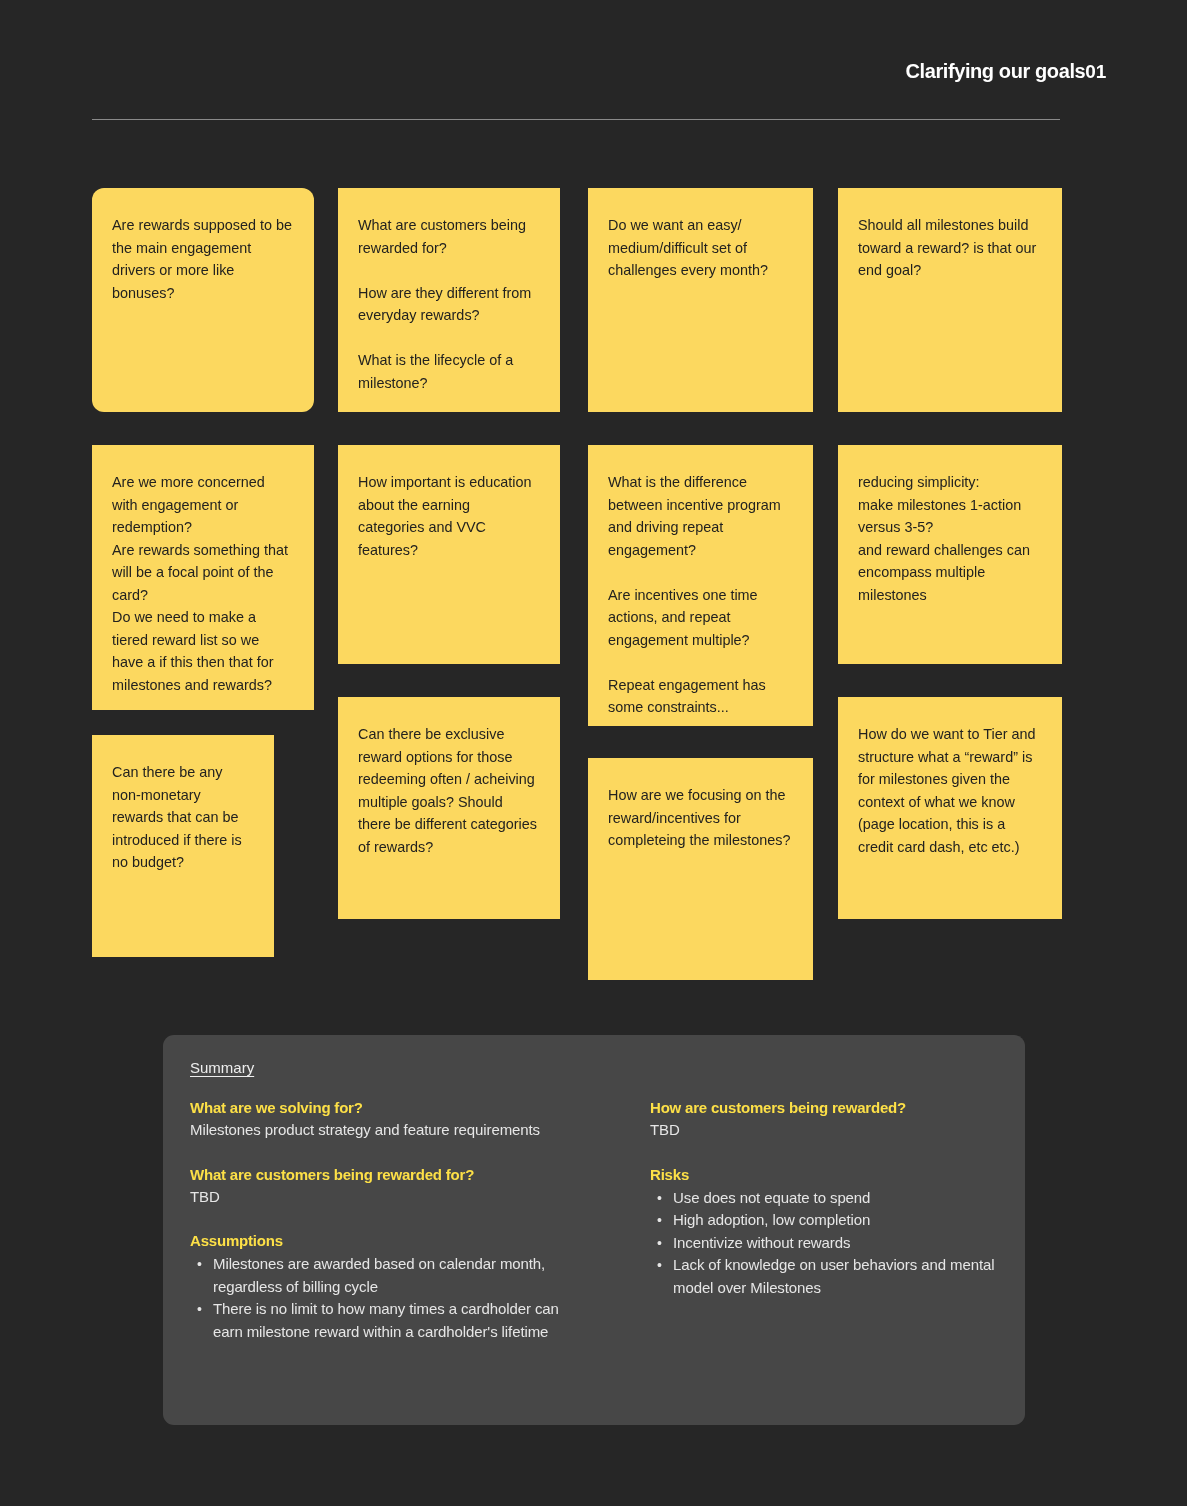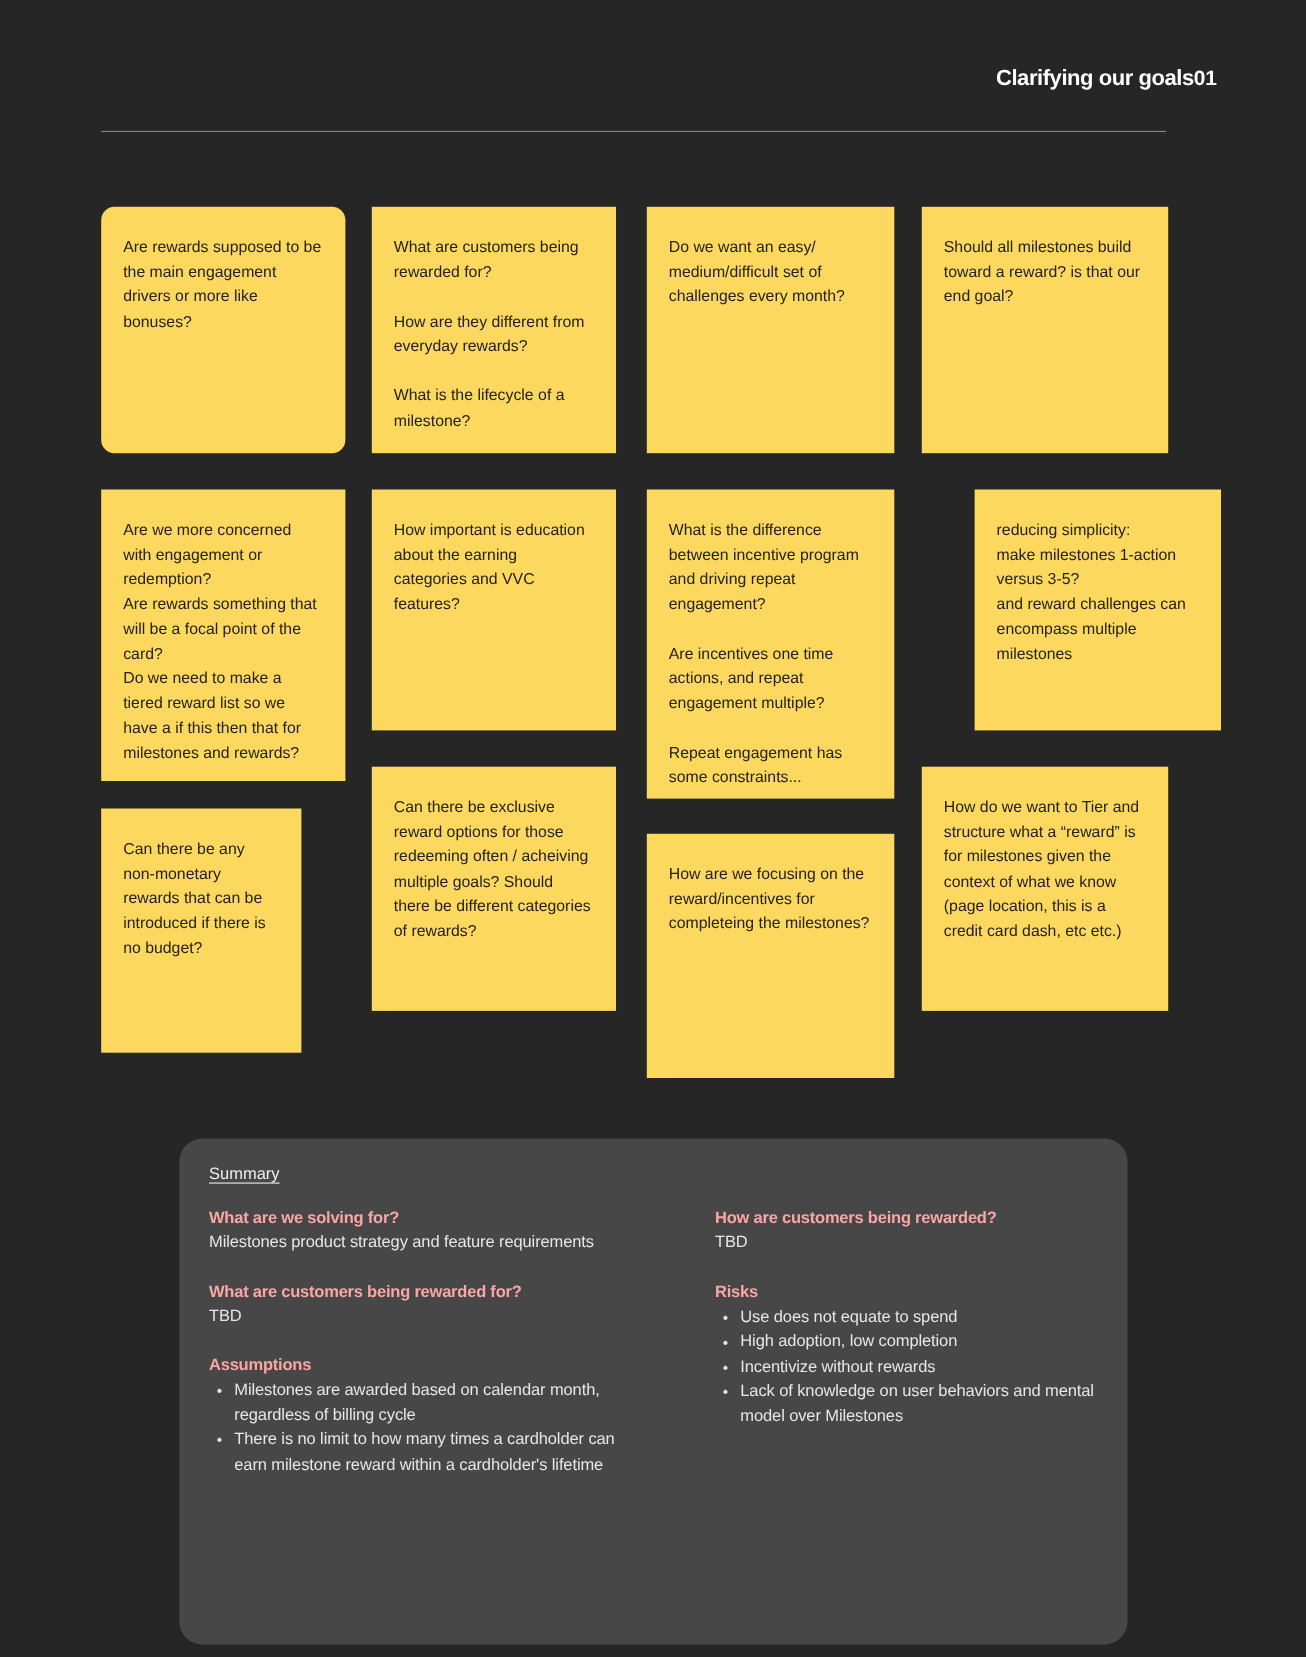--- a/index.html
+++ b/index.html
@@ -69,23 +69,23 @@
     white-space: pre-wrap;
     overflow: hidden;
   }
 
   
   .summary-panel {
     position: absolute;
     left: 163px;
     top: 1035px;
     width: 862px;
-    height: 460px;
+    height: 390px;
     background: #474747;
-    border-radius: 21px;
+    border-radius: 11px;
   }
   .summary-title {
     position: absolute;
     left: 27px;
     top: 24px;
     font-size: 15px;
     color: #eeeeee;
     text-decoration: underline;
     text-underline-offset: 3px;
   }
@@ -98,21 +98,21 @@
     gap: 60px;
   }
   .summary-col { width: 400px; }
   .summary-col.right { width: 352px; }
 
   .s-block { margin-bottom: 22px; }
   .s-block:last-child { margin-bottom: 0; }
   .s-heading {
     font-size: 15px;
     font-weight: bold;
-    color: #fca5a5;
+    color: #fde047;
     line-height: 22px;
     letter-spacing: -0.2px;
   }
   .s-body {
     font-size: 15px;
     color: #e6e6e6;
     line-height: 22.5px;
     letter-spacing: -0.1px;
   }
   .s-list {
@@ -158,21 +158,21 @@
       <div class="note" style="left: 838px; top: 188px; width: 224px; height: 224px;">Should all milestones build toward a reward? is that our end goal?</div>
       <div class="note" style="left: 92px; top: 445px; width: 222px; height: 265px;">Are we more concerned with engagement or redemption?
 Are rewards something that will be a focal point of the card?
 Do we need to make a tiered reward list so we have a if this then that for milestones and rewards?</div>
       <div class="note" style="left: 338px; top: 445px; width: 222px; height: 219px;">How important is education about the earning categories and VVC features?</div>
       <div class="note" style="left: 588px; top: 445px; width: 225px; height: 281px;">What is the difference between incentive program and driving repeat engagement?
 
 Are incentives one time actions, and repeat engagement multiple?
 
 Repeat engagement has some constraints...</div>
-      <div class="note" style="left: 838px; top: 445px; width: 224px; height: 219px; margin-left: 48px;">reducing simplicity:
+      <div class="note" style="left: 838px; top: 445px; width: 224px; height: 219px;">reducing simplicity:
 make milestones 1-action versus 3-5?
 and reward challenges can encompass multiple milestones</div>
       <div class="note" style="left: 92px; top: 735px; width: 182px; height: 222px;">Can there be any non-monetary rewards that can be introduced if there is no budget?</div>
       <div class="note" style="left: 338px; top: 697px; width: 222px; height: 222px;">Can there be exclusive reward options for those redeeming often / acheiving multiple goals? Should there be different categories of rewards?</div>
       <div class="note" style="left: 588px; top: 758px; width: 225px; height: 222px;">How are we focusing on the reward/incentives for completeing the milestones?</div>
       <div class="note" style="left: 838px; top: 697px; width: 224px; height: 222px;">How do we want to Tier and structure what a “reward” is for milestones given the context of what we know (page location, this is a credit card dash, etc etc.)</div>
     </div>
 
   <div class="summary-panel">
     <div class="summary-title">Summary</div>

